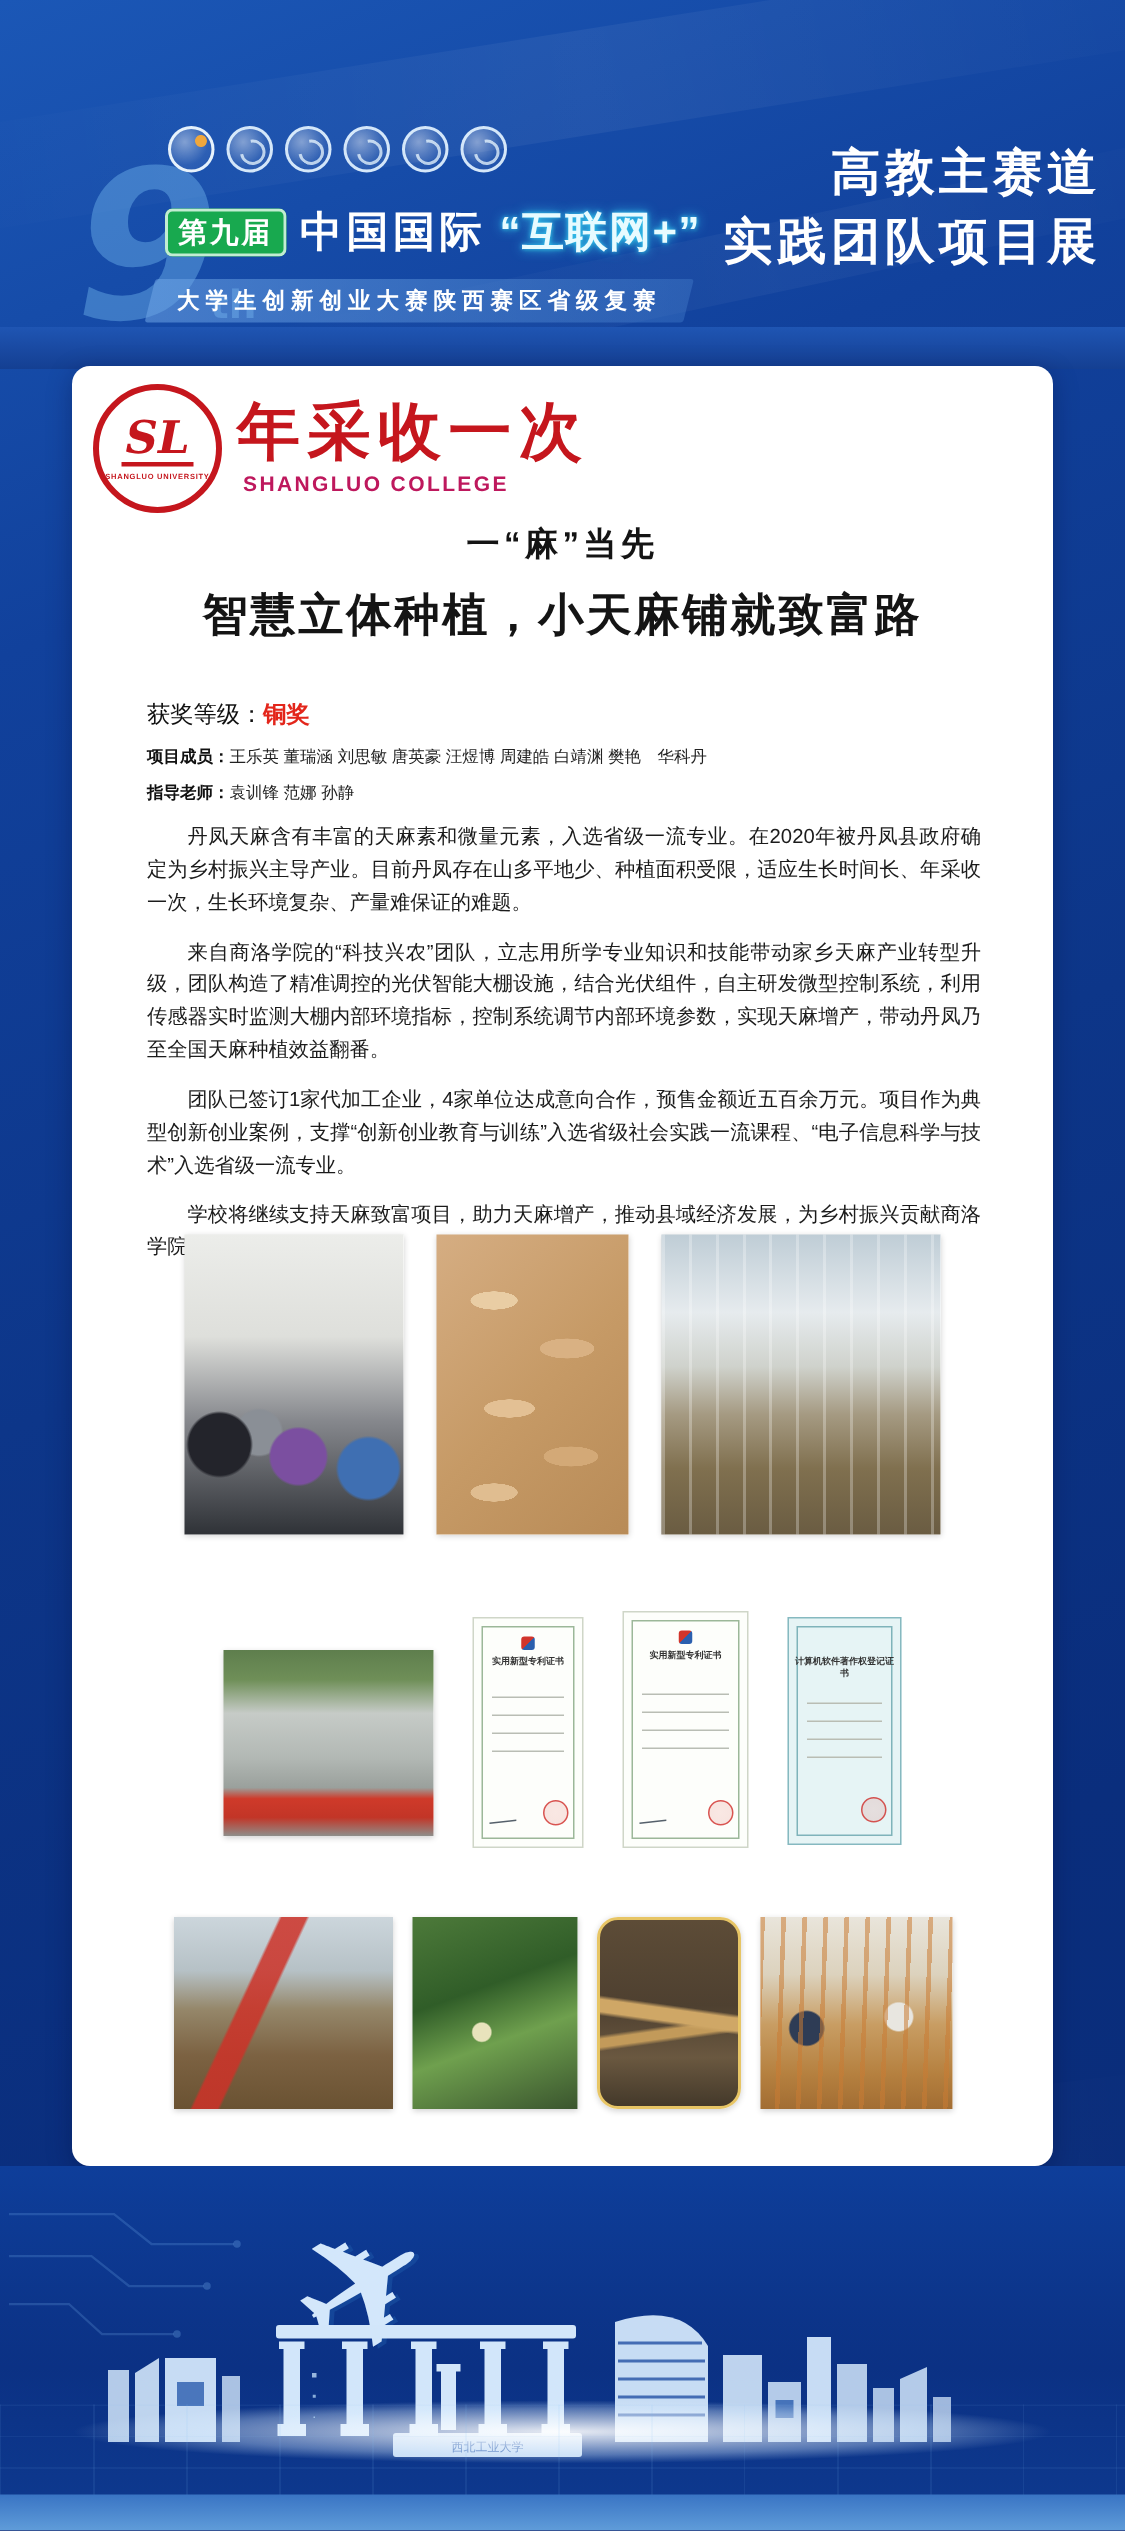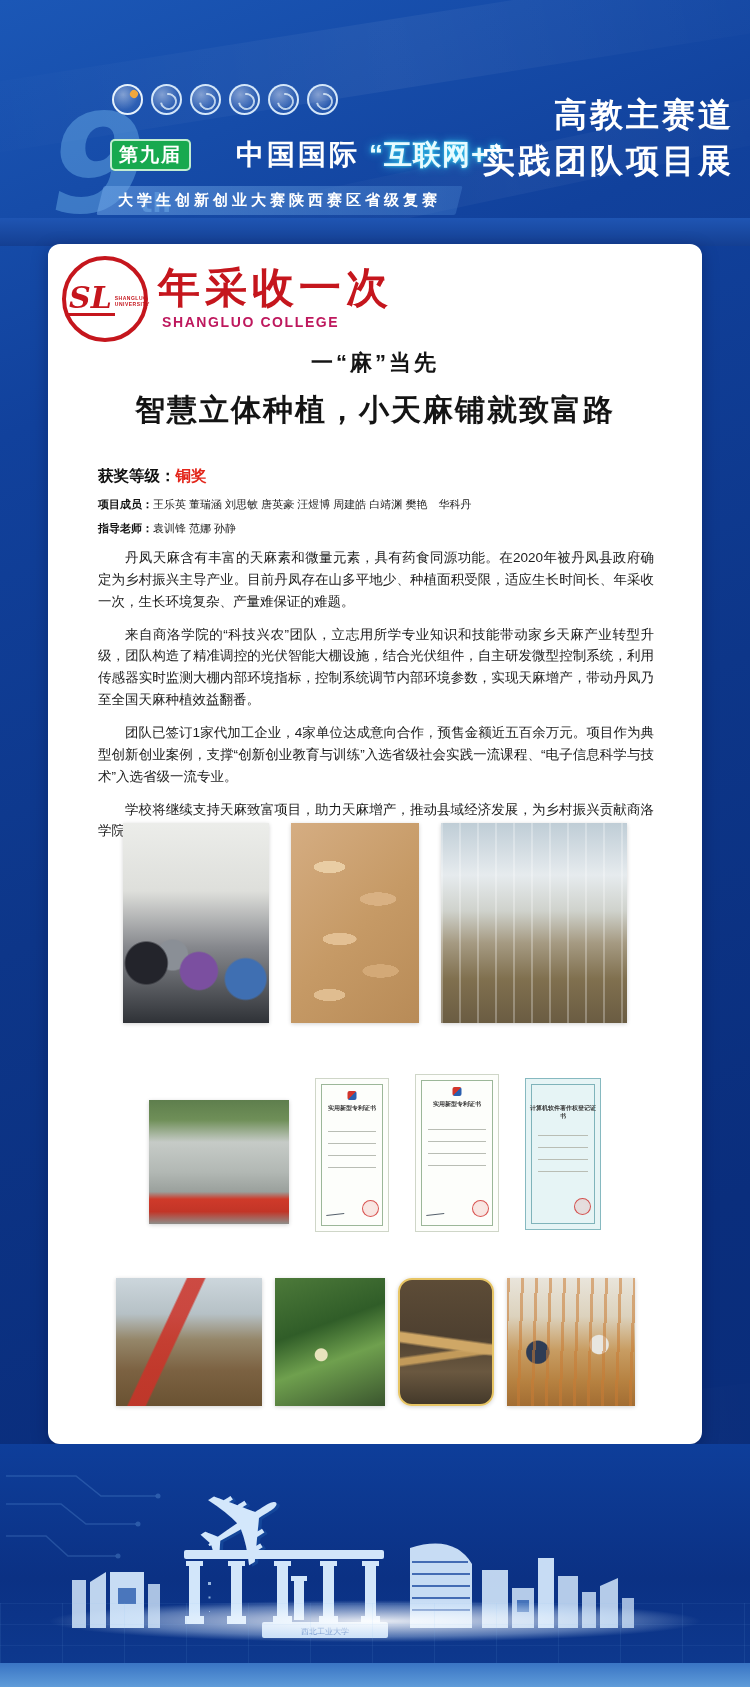--- a/index.html
+++ b/index.html
@@ -24,58 +24,58 @@
   .logo-circle.bird { border-color:rgba(240,250,255,.95); }
   .logo-circle.bird::after { border:none; width:8px; height:8px; left:16px; top:4px; background:#f0a73c; }
 
   .big-nine { position:absolute; left:50px; top:96px; font-family:"DejaVu Sans",sans-serif;
     font-style:italic; font-weight:900; font-size:138px; line-height:1; color:rgba(125,196,246,.38); letter-spacing:-6px; }
   .big-nine .th { font-size:26px; font-style:normal; color:rgba(125,196,246,.45); letter-spacing:0; }
 
   .brand-line { position:absolute; left:110px; top:136px; display:flex; align-items:center; gap:9px; }
   .edition-badge { background:#18a94f; color:#fff; font-weight:900; font-size:19px; padding:3px 9px;
     border-radius:5px; box-shadow:0 0 0 2px rgba(225,248,233,.85) inset; letter-spacing:2px; }
-  .brand-main { color:#ffffff; font-weight:900; font-size:28px; letter-spacing:3px;margin-left:36px; }
+  .brand-main { color:#ffffff; font-weight:900; font-size:28px; letter-spacing:3px; }
   .brand-quoted { color:#e7fbff; font-weight:900; font-size:28px; letter-spacing:1px;
     text-shadow:0 0 8px #35c8f0,0 0 3px #35c8f0,2px 2px 0 rgba(20,80,160,.6); }
 
   .subtitle-band { position:absolute; left:100px; top:186px; transform:skewX(-14deg);
     background:linear-gradient(90deg,rgba(110,165,230,.55),rgba(80,140,215,.32)); padding:5px 18px; border-radius:2px; }
   .subtitle-band span { display:inline-block; transform:skewX(14deg); color:#fff; font-weight:900; font-size:15px; letter-spacing:4px; }
 
   .track { position:absolute; right:16px; top:92px; width:326px; text-align:right;
     color:#ffffff; font-weight:900; font-size:33px; line-height:1.38; letter-spacing:3px; }
 
   .pre-card-bar { position:absolute; left:0; top:218px; width:750px; height:28px;
     background:linear-gradient(180deg,#1f55b3,#143f92); }
 
   
   .card { position:absolute; left:48px; top:244px; width:654px; height:1200px; background:#ffffff;
     border-radius:12px; box-shadow:0 4px 16px rgba(0,15,60,.35); }
 
   .seal { position:absolute; left:14px; top:12px; width:86px; height:86px; border-radius:50%;
-    border:4px solid #c5161d; background:#fff; display:flex; flex-direction:row; align-items:center; }
+    border:4px solid #c5161d; background:#fff; display:flex; flex-direction:column; align-items:center; justify-content:center; }
   .seal .mono { color:#c5161d; font-weight:900; font-style:italic; font-size:30px; font-family:"DejaVu Serif",serif;
     border-bottom:3px solid #c5161d; line-height:1.05; padding:0 3px; }
   .seal .ring-text { color:#c5161d; font-size:5px; font-weight:700; letter-spacing:.5px; margin-top:4px; }
 
   .college-name { position:absolute; left:110px; top:16px; color:#c5161d; font-weight:900; font-size:42px;
     font-family:"DejaVu Serif",serif; letter-spacing:5px; }
   .college-en { position:absolute; left:114px; top:70px; color:#be185d; font-weight:700; font-size:14px; letter-spacing:1.6px; }
 
   .title-l1 { position:absolute; left:0; right:0; top:104px; text-align:center; color:#141414;
     font-weight:900; font-size:22px; letter-spacing:3px; }
   .title-l2 { position:absolute; left:0; right:0; top:146px; text-align:center; color:#141414;
     font-weight:900; font-size:30px; letter-spacing:2px; }
 
   .body-block { position:absolute; left:50px; top:222px; width:556px; color:#1c1c1c; }
   .meta-line { font-size:11px; color:#222; margin-bottom:9px; }
   .meta-line .lbl { font-weight:700; color:#111; }
   .award-line { font-size:15.5px; margin-bottom:10px; }
-  .award-line .lbl { font-weight:700; color:#101010; }
+  .award-line .lbl { font-weight:400; color:#101010; }
   .award-line .val { font-weight:900; color:#e3261b; }
   .para { font-size:13.5px; line-height:1.62; text-align:justify; text-indent:2em; margin-top:11px; color:#1b1b1b; }
 
   
   .g-row { position:absolute; left:0; right:0; display:flex; justify-content:center; align-items:flex-start; }
   .row1 { top:579px; gap:22px; }
   .row2 { top:834px; gap:26px; }
   .row3 { top:1034px; gap:13px; }
 
   .ph { box-shadow:0 1px 4px rgba(0,0,0,.18); }
@@ -209,21 +209,21 @@
     <div class="body-block">
       <div class="award-line">
         <span class="lbl">获奖等级：</span><span class="val">铜奖</span>
       </div>
       <div class="meta-line">
         <span class="lbl">项目成员：</span><span>王乐英 董瑞涵 刘思敏 唐英豪 汪煜博 周建皓 白靖渊 樊艳　华科丹</span>
       </div>
       <div class="meta-line">
         <span class="lbl">指导老师：</span><span>袁训锋 范娜 孙静</span>
       </div>
-      <p class="para">丹凤天麻含有丰富的天麻素和微量元素，具有药食同源功能。在2020年被丹凤县政府确定为乡村振兴主导产业。目前丹凤存在山多平地少、种植面积受限，适应生长时间长、年采收一次，生长环境复杂、产量难保证的难题。</p>
+      <p class="para">丹凤天麻含有丰富的天麻素和微量元素，入选省级一流专业。在2020年被丹凤县政府确定为乡村振兴主导产业。目前丹凤存在山多平地少、种植面积受限，适应生长时间长、年采收一次，生长环境复杂、产量难保证的难题。</p>
       <p class="para">来自商洛学院的“科技兴农”团队，立志用所学专业知识和技能带动家乡天麻产业转型升级，团队构造了精准调控的光伏智能大棚设施，结合光伏组件，自主研发微型控制系统，利用传感器实时监测大棚内部环境指标，控制系统调节内部环境参数，实现天麻增产，带动丹凤乃至全国天麻种植效益翻番。</p>
       <p class="para">团队已签订1家代加工企业，4家单位达成意向合作，预售金额近五百余万元。项目作为典型创新创业案例，支撑“创新创业教育与训练”入选省级社会实践一流课程、“电子信息科学与技术”入选省级一流专业。</p>
       <p class="para">学校将继续支持天麻致富项目，助力天麻增产，推动县域经济发展，为乡村振兴贡献商洛学院力量！</p>
     </div>
 
     <div class="g-row row1">
       <div class="ph team"></div>
       <div class="ph tianma"></div>
       <div class="ph greenhouse"></div>
     </div>

